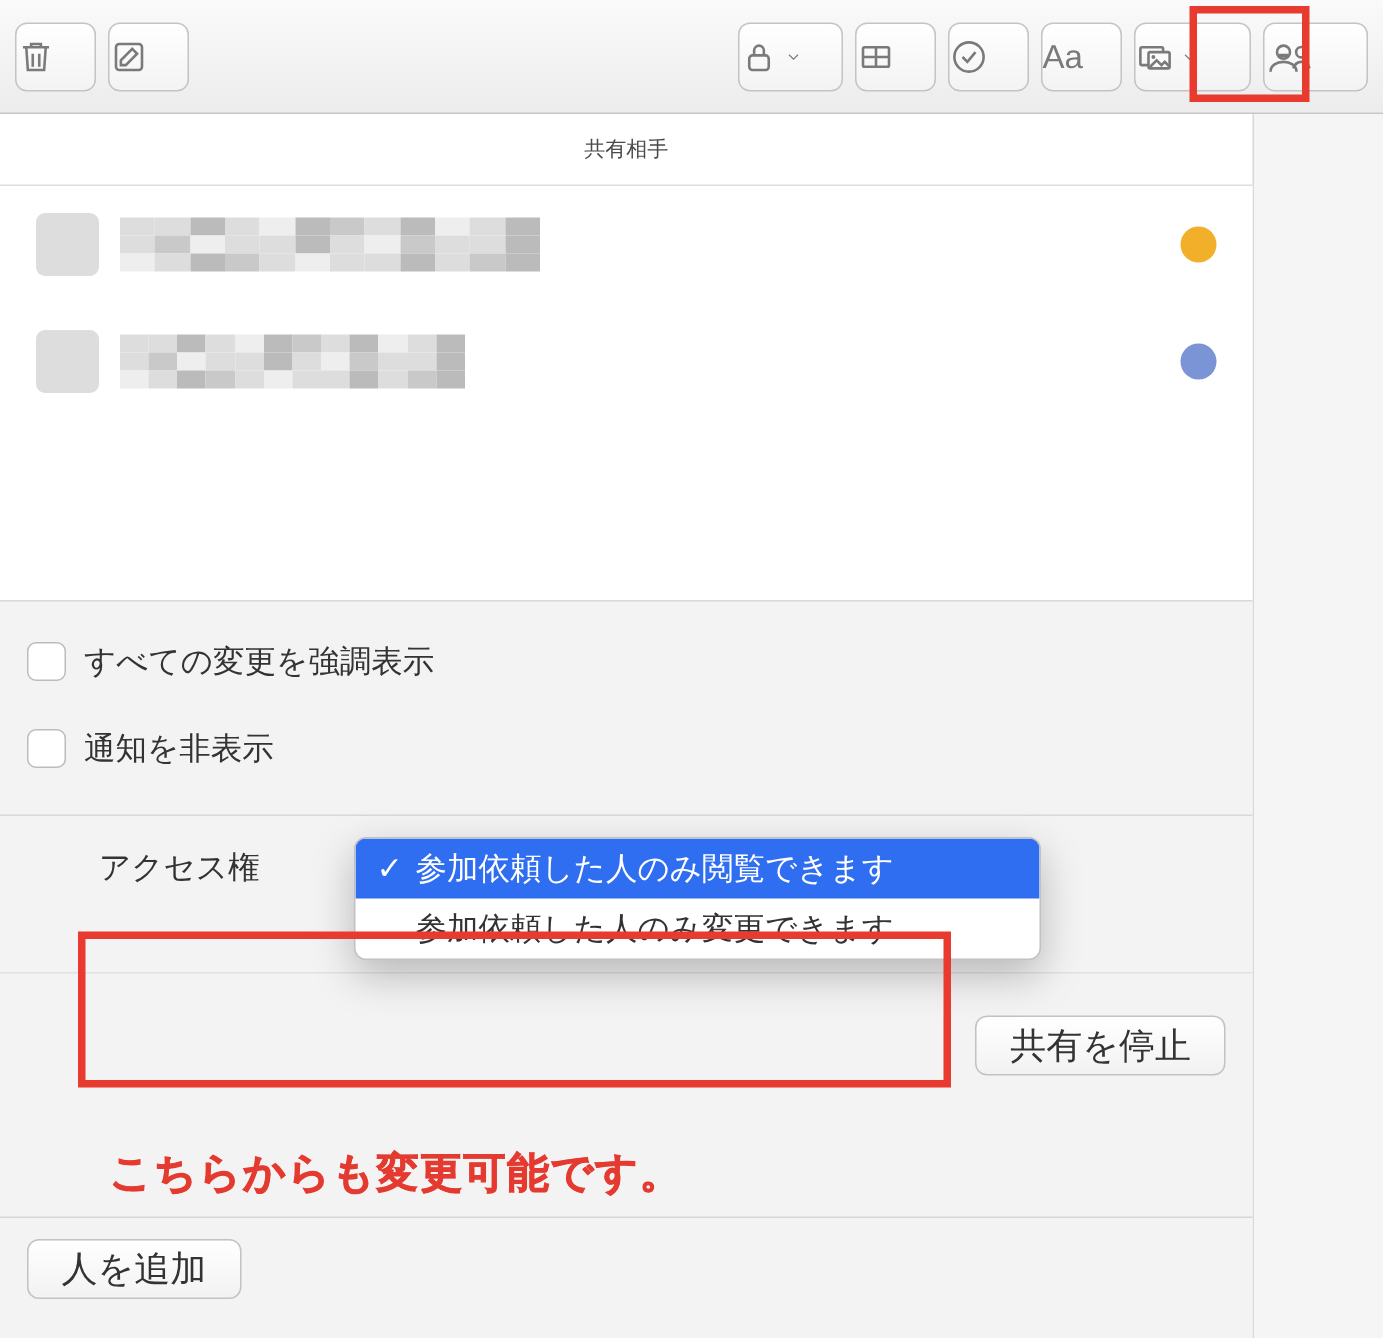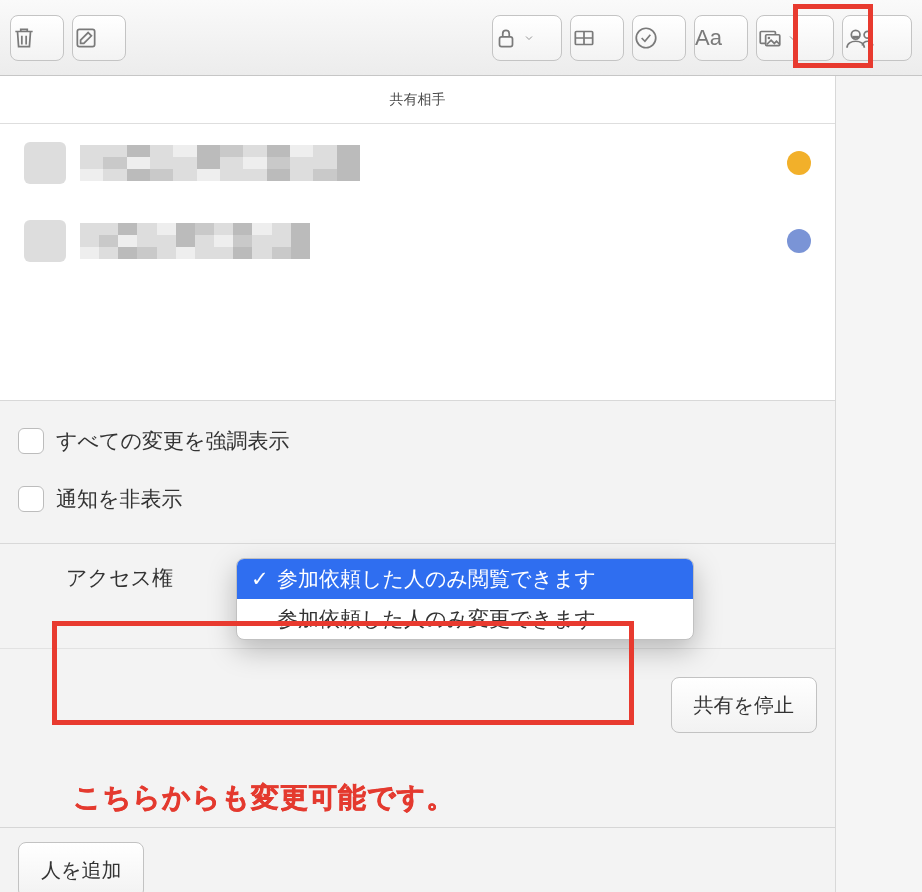--- a/index.html
+++ b/index.html
@@ -167,26 +167,26 @@
       display: flex;
       align-items: center;
       gap: 14px;
       padding: 28px 18px 6px 18px;
       justify-content: flex-end;
       border-top: 1px solid #e2e2e2;
       margin: 0 -18px;
       margin-top: 10px;
     }
     .mac-btn {
-      height: 56px;
+      height: 40px;
       padding: 0 22px;
       border: 1px solid #c2c2c2;
       border-radius: 8px;
       background: linear-gradient(to bottom,#fff,#f2f2f2);
-      font-size: 20px;
+      font-size: 24px;
       color: #333;
       display: flex;
       align-items: center;
       justify-content: center;
       cursor: pointer;
     }
     .annotation-text {
       color: #e43a2f;
       font-weight: 800;
       font-size: 28px;

